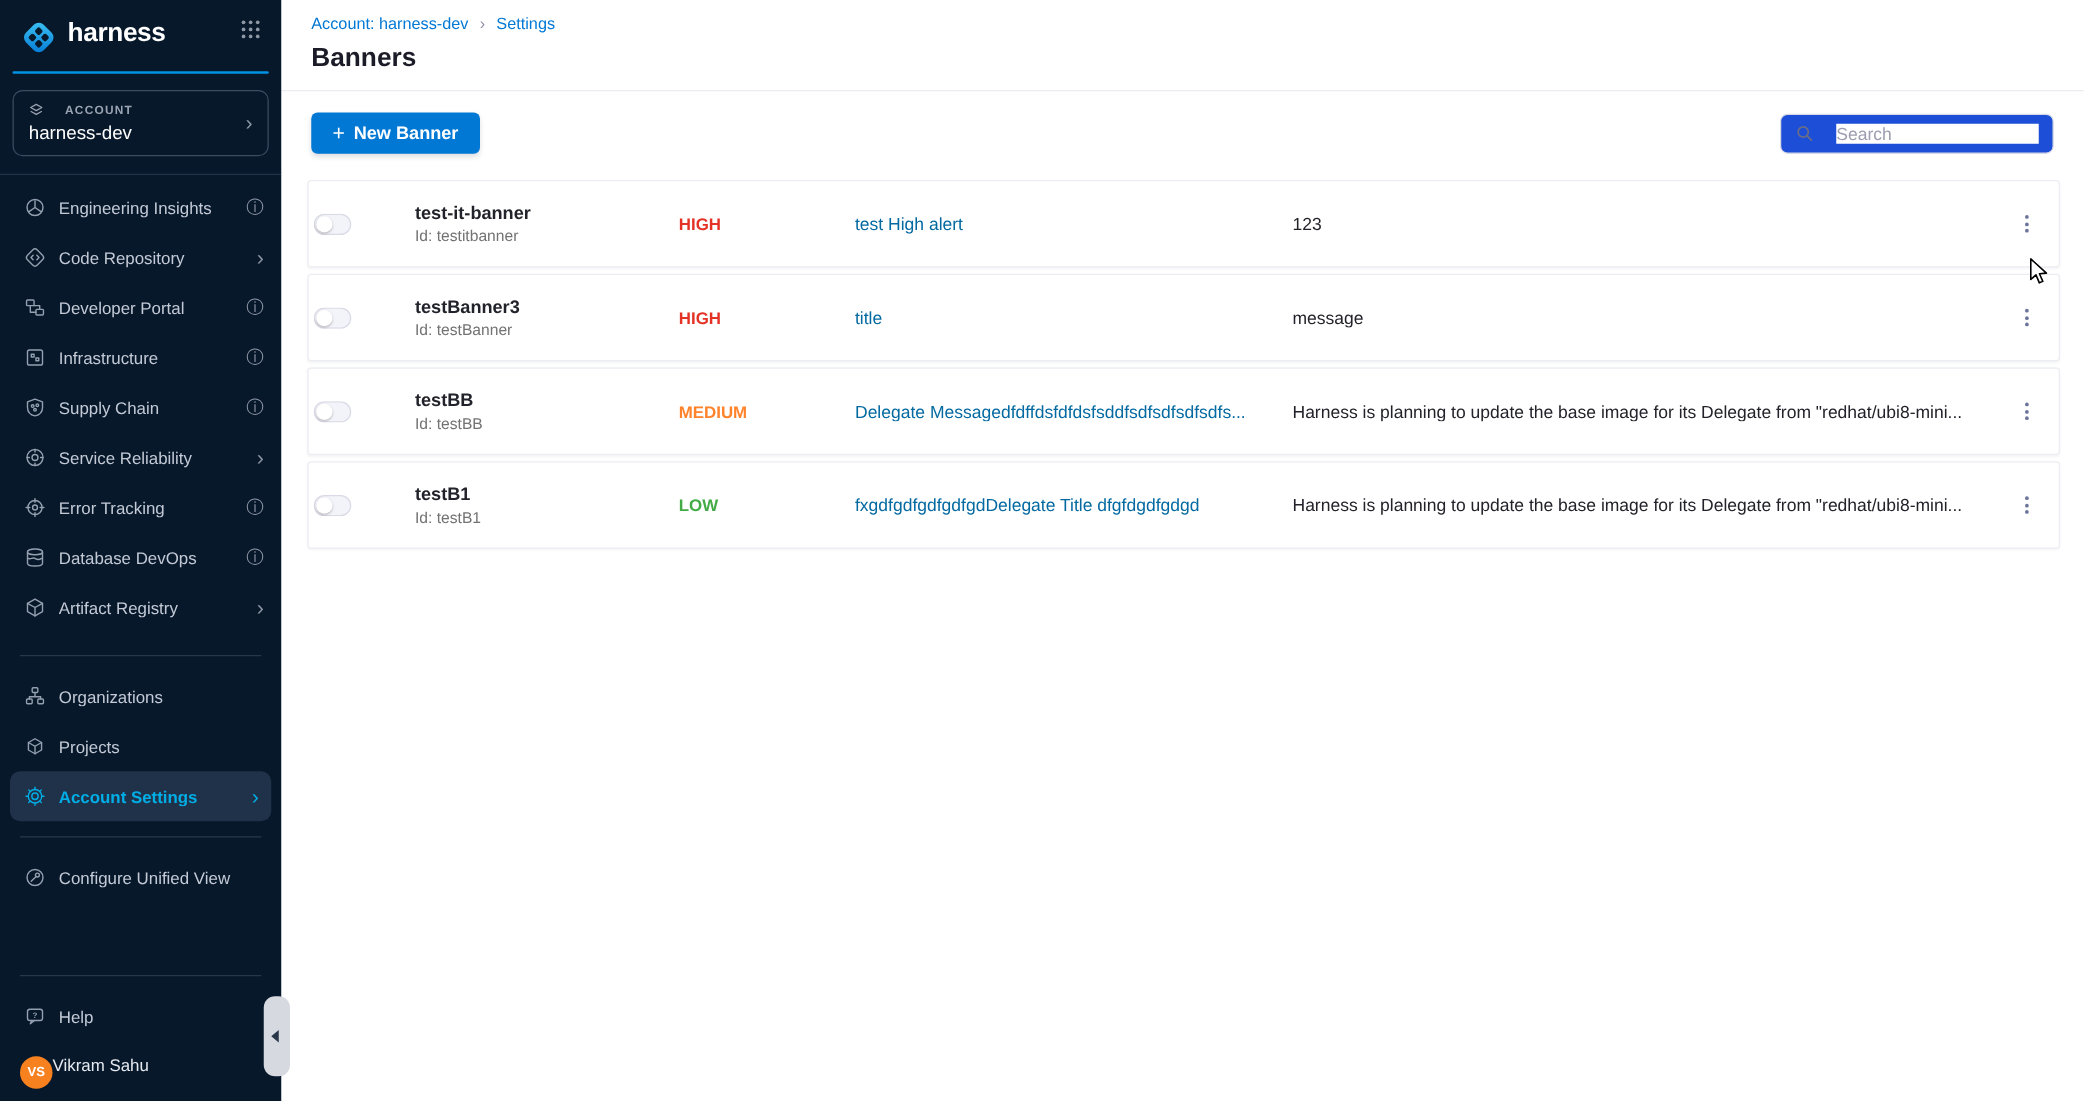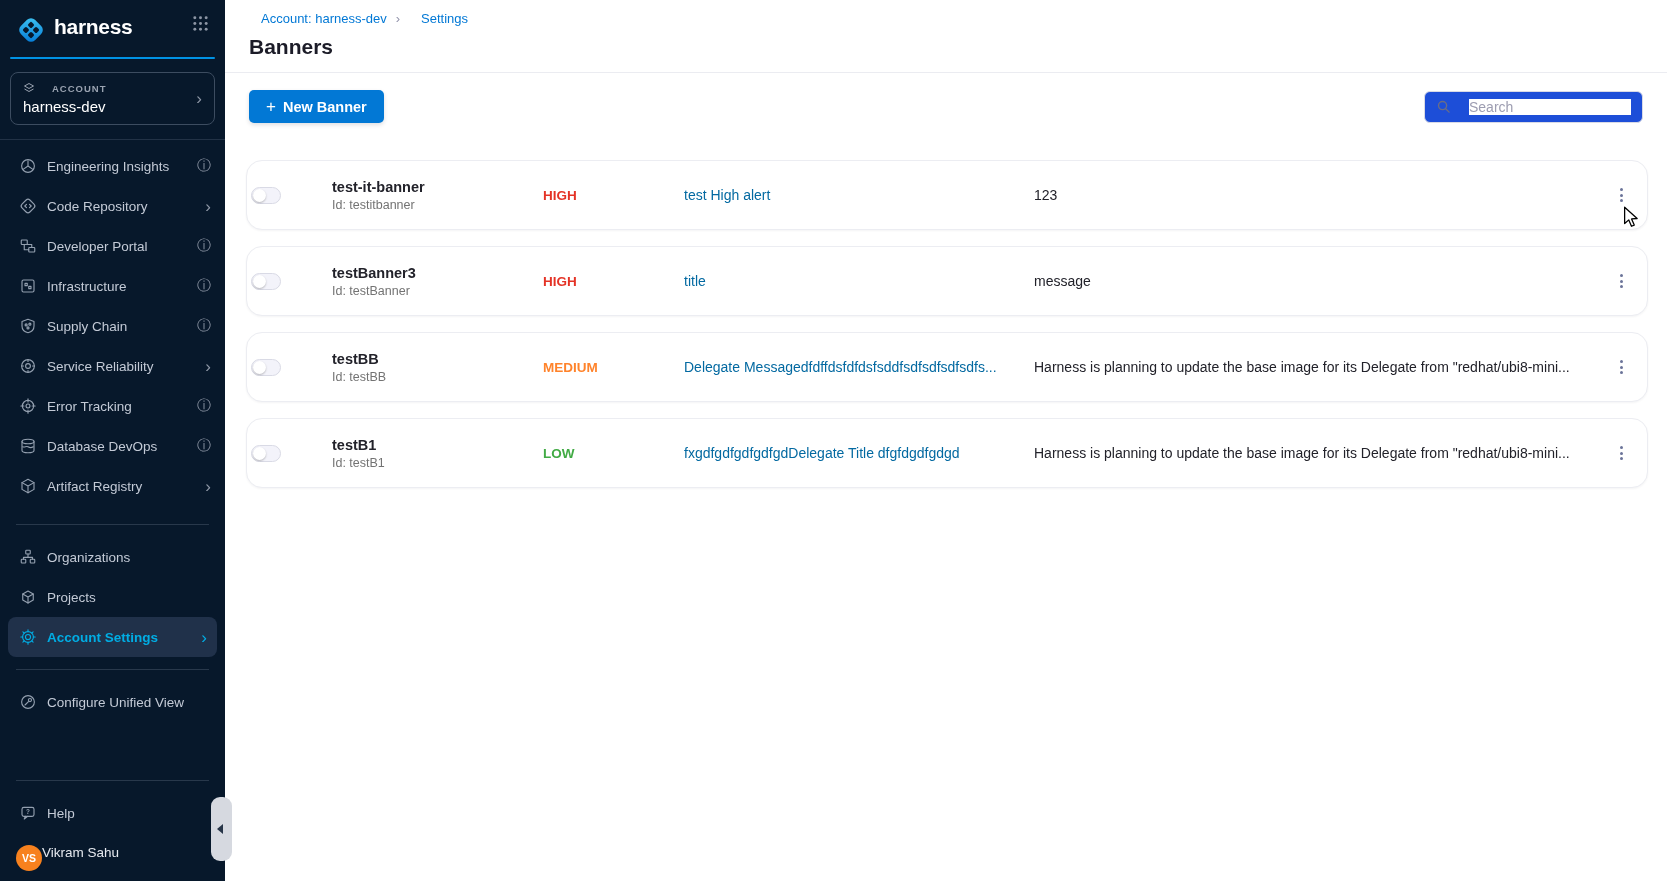--- a/index.html
+++ b/index.html
@@ -32,35 +32,35 @@
   .avatar { width:26px; height:26px; border-radius:50%; background:#f7811e; color:#fff; font-size:10.5px; font-weight:700; display:flex; align-items:center; justify-content:center; flex:none; }
   .user-name { color:#e6e9ef; font-size:13.5px; }
   .nico svg { stroke:#94a0b0; fill:none; stroke-width:1.5; stroke-linecap:round; stroke-linejoin:round; }
   .collapse-handle { position:absolute; left:211px; top:797px; width:21px; height:64px; background:#d6d9e0; border-radius:9px; z-index:5; display:flex; align-items:center; justify-content:center; cursor:pointer; }
   .collapse-handle .tri { width:0; height:0; border-top:5px solid transparent; border-bottom:5px solid transparent; border-right:6px solid #273548; margin-right:4px; }
 
   
   .main { flex:1; min-width:0; display:flex; flex-direction:column; background:#fff; }
   .page-header { padding:11px 24px 13px 24px; border-bottom:1px solid #ebecf1; }
   .breadcrumb { display:flex; align-items:center; font-size:13px; }
-  .breadcrumb a { color:#0278d5; text-decoration:none; cursor:pointer;margin-left:12px; }
+  .breadcrumb a { color:#0278d5; text-decoration:none; cursor:pointer; }
   .crumb-sep { color:#9293ab; margin:0 9px; font-size:13px; }
   .page-title { font-size:21px; font-weight:700; color:#1c1c28; margin-top:9px; }
   .toolbar { display:flex; align-items:center; justify-content:space-between; padding:17px 24px 21px 24px; }
   .btn-primary { display:flex; align-items:center; gap:7px; background:#0278d5; color:#fff; border:none; border-radius:5px; height:33px; padding:0 17px; font-size:14.5px; font-weight:700; font-family:inherit; cursor:pointer; box-shadow:0 2px 4px rgba(40,41,61,0.15); }
   .btn-plus { font-size:17px; font-weight:400; line-height:1; }
   .search-box { display:flex; align-items:center; gap:18px; width:219px; height:32px; border:1px solid #d9dae5; border-radius:6px; padding:0 11px; background:#1d4ed8; }
   .search-box input { border:none; outline:none; flex:1; min-width:0; font-size:14px; font-family:inherit; color:#22222a; }
   .search-box input::placeholder { color:#9d9db1; }
 
   .table { padding:0 19px 0 21px; }
   .thead, .trow { display:grid; grid-template-columns:81px 211px 141px 350px 1fr 44px; align-items:center; }
   .thead { padding:13px 4px 12px 4px; }
   .thead span { font-size:11px; font-weight:700; color:#1c1c28; letter-spacing:0.4px; }
-  .trow { height:70px; background:#fff; border:1px solid #ecedf2; border-radius:16px; margin-bottom:5px; box-shadow:0 1px 2px rgba(40,41,61,0.05); padding:0 4px;margin-top:16px; }
+  .trow { height:70px; background:#fff; border:1px solid #ecedf2; border-radius:3px; margin-bottom:5px; box-shadow:0 1px 2px rgba(40,41,61,0.05); padding:0 4px; }
   .cell { overflow:hidden; white-space:nowrap; padding-right:14px; }
   .name-cell .nm { font-size:14.5px; font-weight:700; color:#22222a; }
   .name-cell .rid { font-size:12.5px; color:#737373; margin-top:3px; }
   .intent-cell { font-size:13.5px; font-weight:600; }
   .title-cell { font-size:14px; color:#0369a1; }
   .msg-cell { font-size:14px; color:#22222a; }
   .toggle { width:30px; height:17px; border-radius:9px; background:#f3f3fa; border:1px solid #d9dae5; position:relative; cursor:pointer; }
   .toggle .knob { position:absolute; left:1px; top:1px; width:13px; height:13px; border-radius:50%; background:#fff; box-shadow:0 1px 2px rgba(0,0,0,0.25); }
   .kebab { display:flex; flex-direction:column; align-items:center; gap:2.5px; cursor:pointer; padding:4px; }
   .kebab i { width:3px; height:3px; border-radius:50%; background:#6b7499; }

